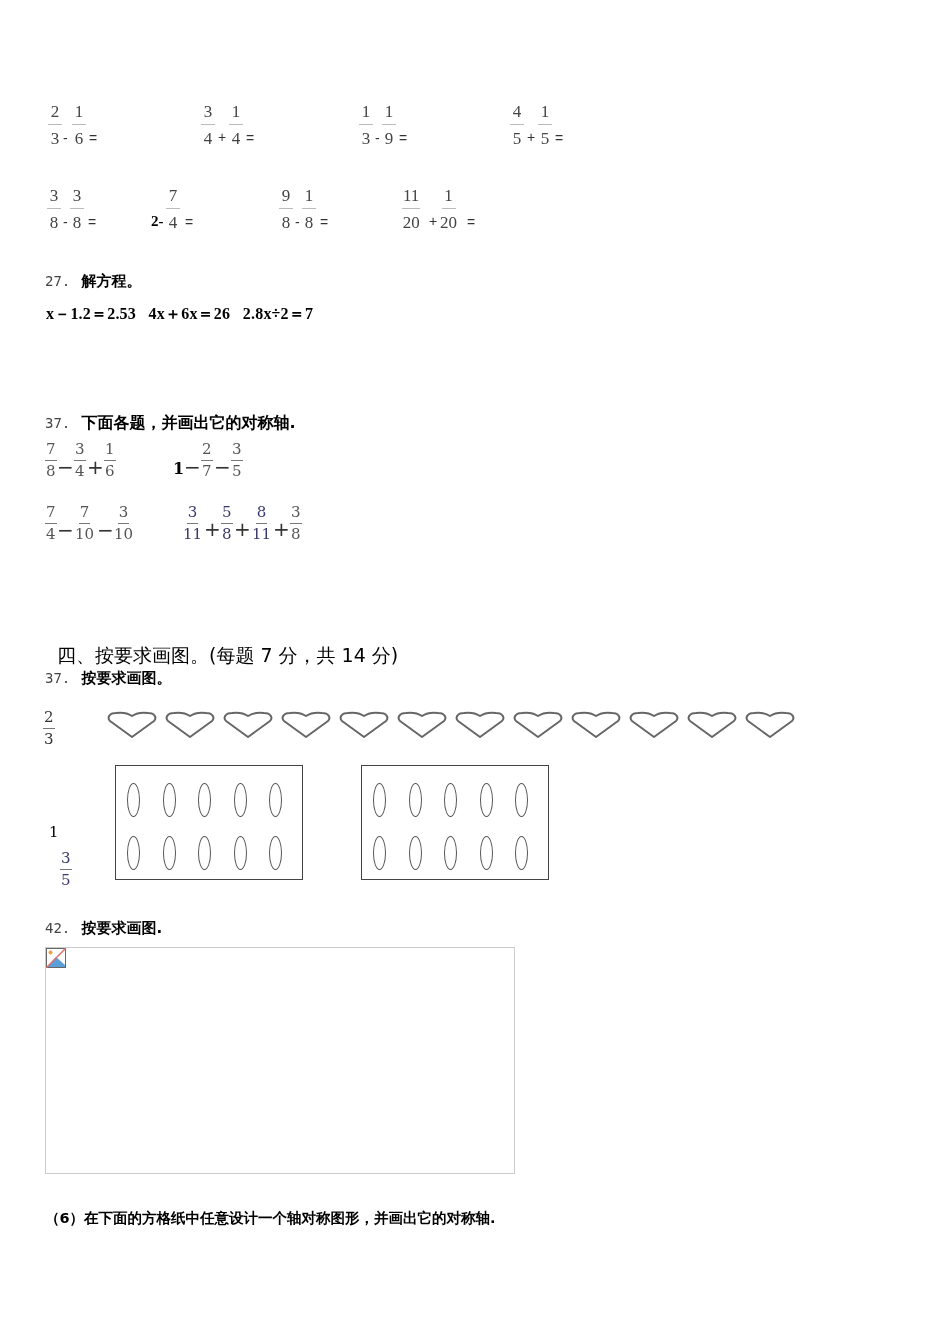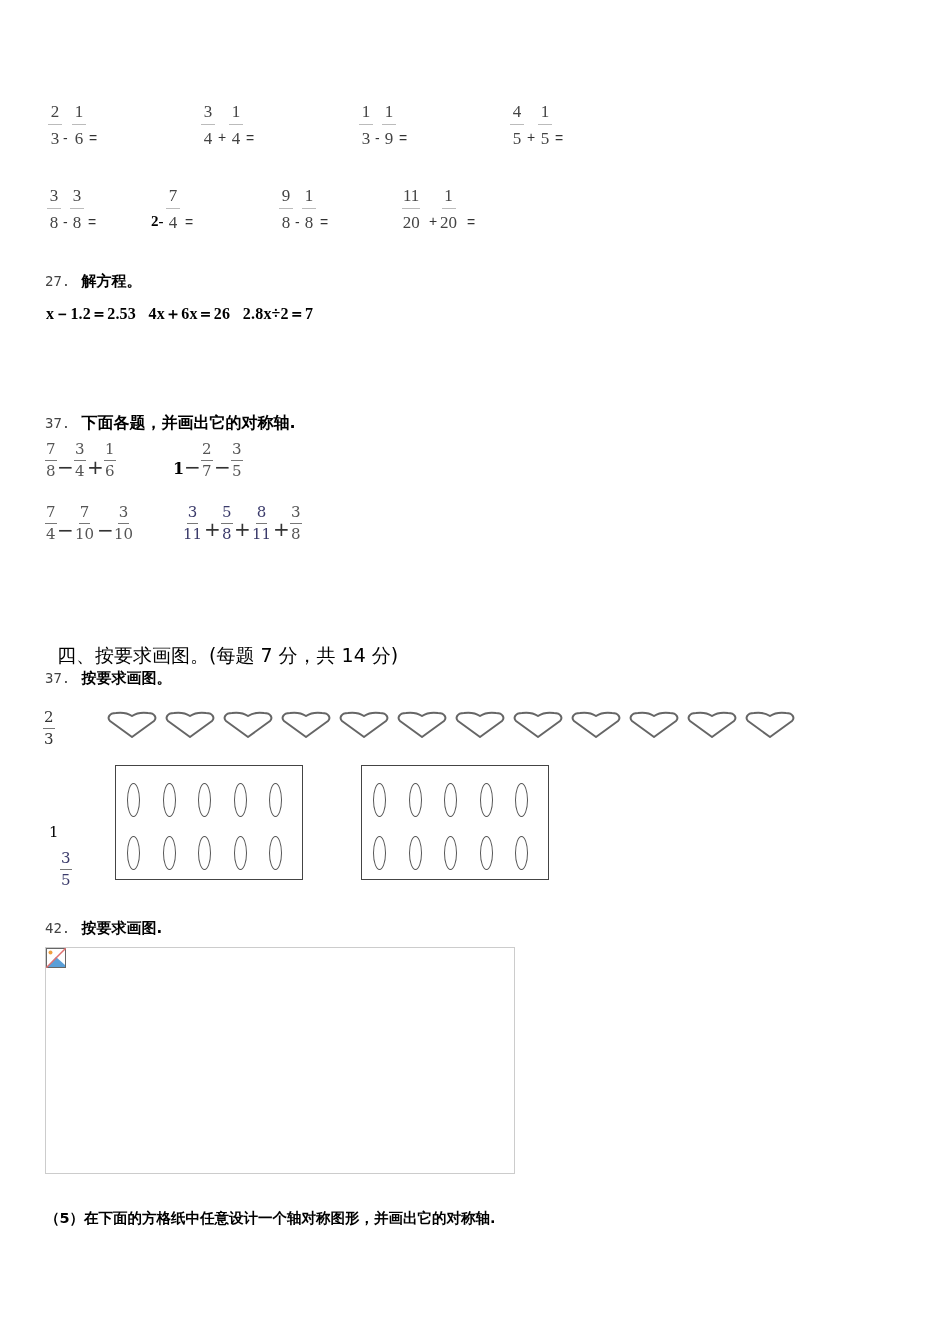--- a/index.html
+++ b/index.html
@@ -288,13 +288,13 @@
 
 <div class="placeholder" style="left:45px;top:947px;width:468px;height:225px;">
   <svg width="20" height="20" viewBox="0 0 20 20" style="position:absolute;left:0;top:0;">
     <rect x="0.5" y="0.5" width="19" height="19" fill="#fff" stroke="#666"></rect>
     <circle cx="4.5" cy="4.5" r="2" fill="#f0a040"></circle>
     <path d="M1 19 L10 9 L19 17 L19 19 Z" fill="#5a9fd8"></path>
     <line x1="0" y1="20" x2="20" y2="0" stroke="#e07070" stroke-width="1.5"></line>
   </svg>
 </div>
 
-<div class="abs" style="left:45px;top:1209px;font-family:'DejaVu Sans',sans-serif;font-size:14.5px;font-weight:bold;">（5）在下面的方格纸中任意设计一个轴对称图形，并画出它的对称轴.</div>
+<div class="abs" style="left:45px;top:1209px;font-family:'DejaVu Sans',sans-serif;font-size:14.5px;font-weight:bold;">（6）在下面的方格纸中任意设计一个轴对称图形，并画出它的对称轴.</div>
 
 </body></html>

